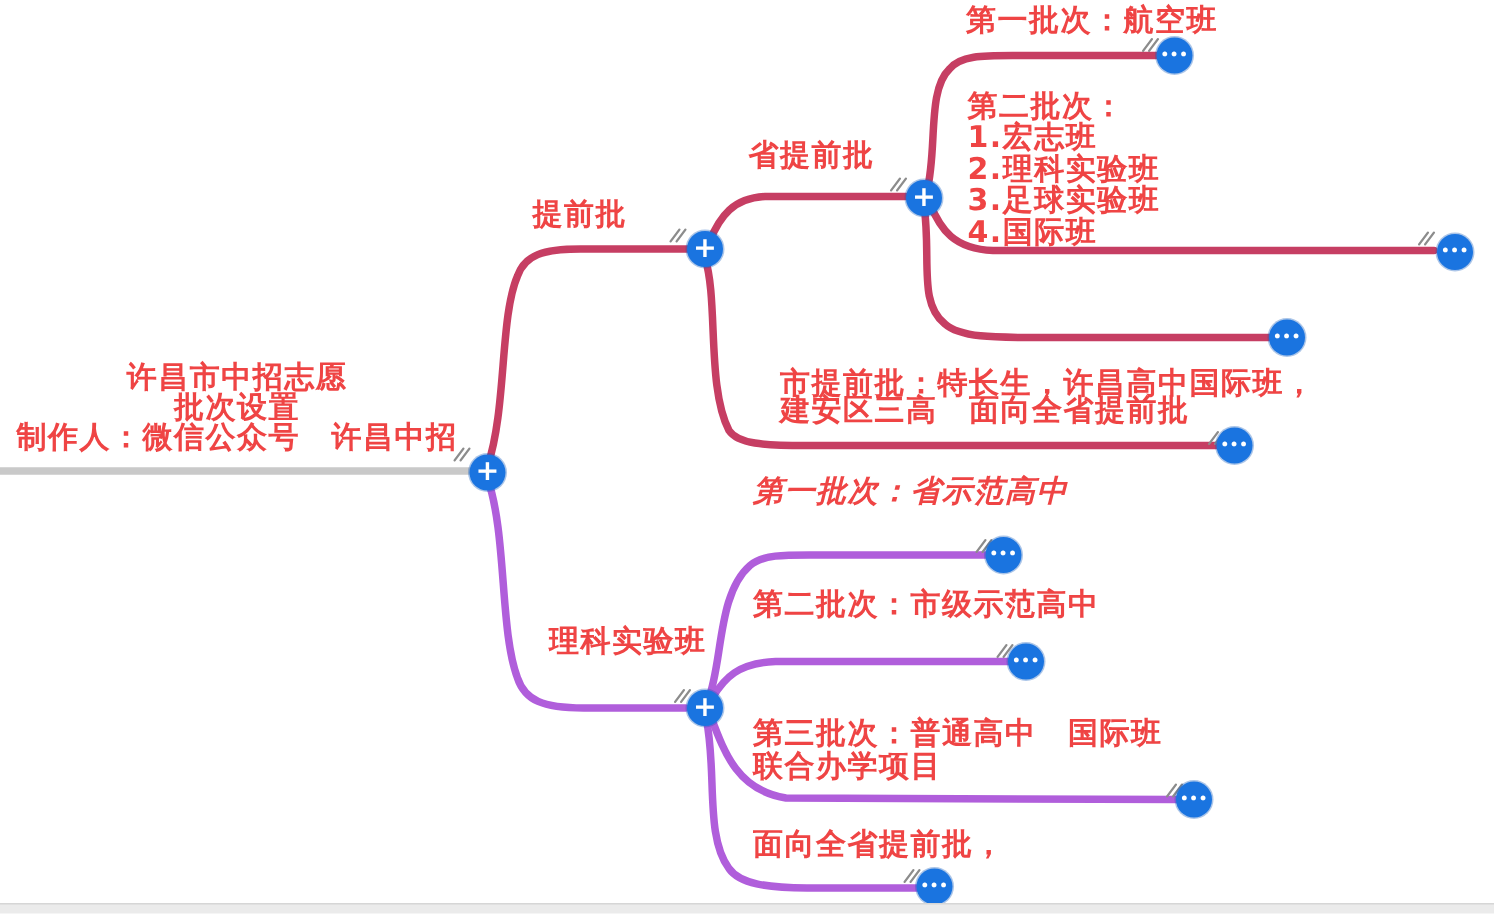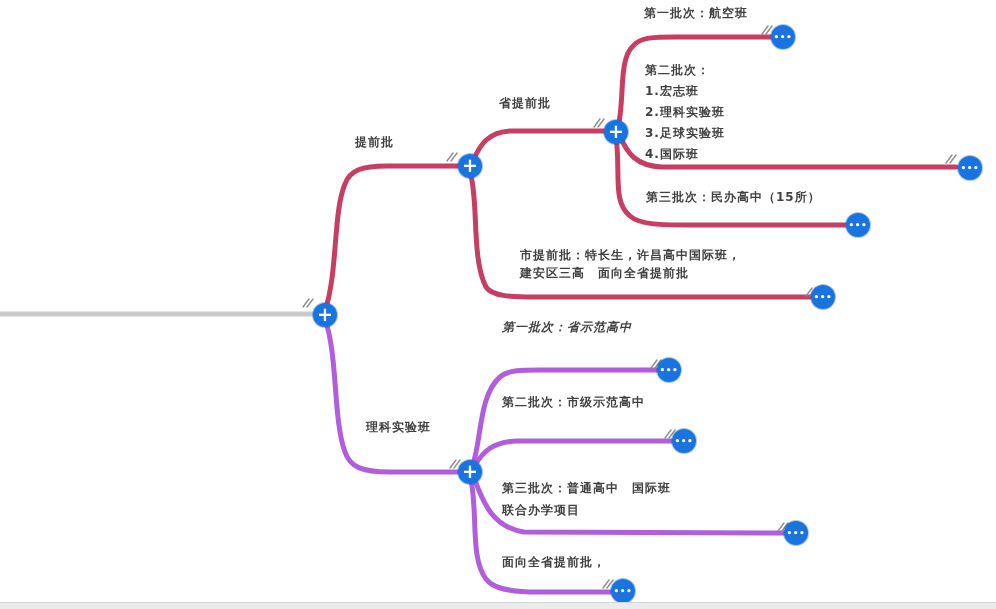--- a/index.html
+++ b/index.html
@@ -14,22 +14,22 @@
     width: 996px; height: 609px;
     background: #ffffff;
   }
   #wires {
     position: absolute; left: 0; top: 0;
     width: 996px; height: 609px;
   }
   .lbl {
     position: absolute;
     font-weight: bold;
-    font-size: 12px;
-    color: #404040;
+    font-size: 20px;
+    color: #ef4444;
     letter-spacing: 1px;
     line-height: 21px;
     white-space: pre-wrap;
     cursor: default;
   }
   .lbl.root {
     text-align: center;
     line-height: 20px;
     width: 300px;
   }
@@ -100,34 +100,36 @@
       <path d="M 762 34 L 768 26 M 766 34 L 772 26"></path>
       <path d="M 946 163 L 952 155 M 950 163 L 956 155"></path>
       <path d="M 806 296 L 812 288 M 810 296 L 816 288"></path>
       <path d="M 651 368 L 657 360 M 655 368 L 661 360"></path>
       <path d="M 665 438 L 671 430 M 669 438 L 675 430"></path>
       <path d="M 778 531 L 784 523 M 782 531 L 788 523"></path>
       <path d="M 603 588 L 609 580 M 607 588 L 613 580"></path>
     </g>
   </svg>
 
+  <div class="lbl root" style="left:8px; top:241px;">许昌市中招志愿
+批次设置
+制作人：微信公众号　许昌中招</div>
 
   <div class="lbl" style="left:355px; top:132px;">提前批</div>
 
   <div class="lbl" style="left:499px; top:93px;">省提前批</div>
 
   <div class="lbl" style="left:644px; top:3px;">第一批次：航空班</div>
 
   <div class="lbl" style="left:645px; top:60px; line-height:21px;">第二批次：
 1.宏志班
 2.理科实验班
 3.足球实验班
 4.国际班</div>
 
-  <div class="lbl" style="left:646px; top:187px;">第三批次：民办高中（15所）</div>
 
   <div class="lbl" style="left:520px; top:246px; line-height:18px;">市提前批：特长生，许昌高中国际班，
 建安区三高　面向全省提前批</div>
 
   <div class="lbl" style="left:366px; top:417px;">理科实验班</div>
 
   <div class="lbl" style="left:502px; top:317px;font-style:italic;">第一批次：省示范高中</div>
 
   <div class="lbl" style="left:502px; top:392px;">第二批次：市级示范高中</div>
 

